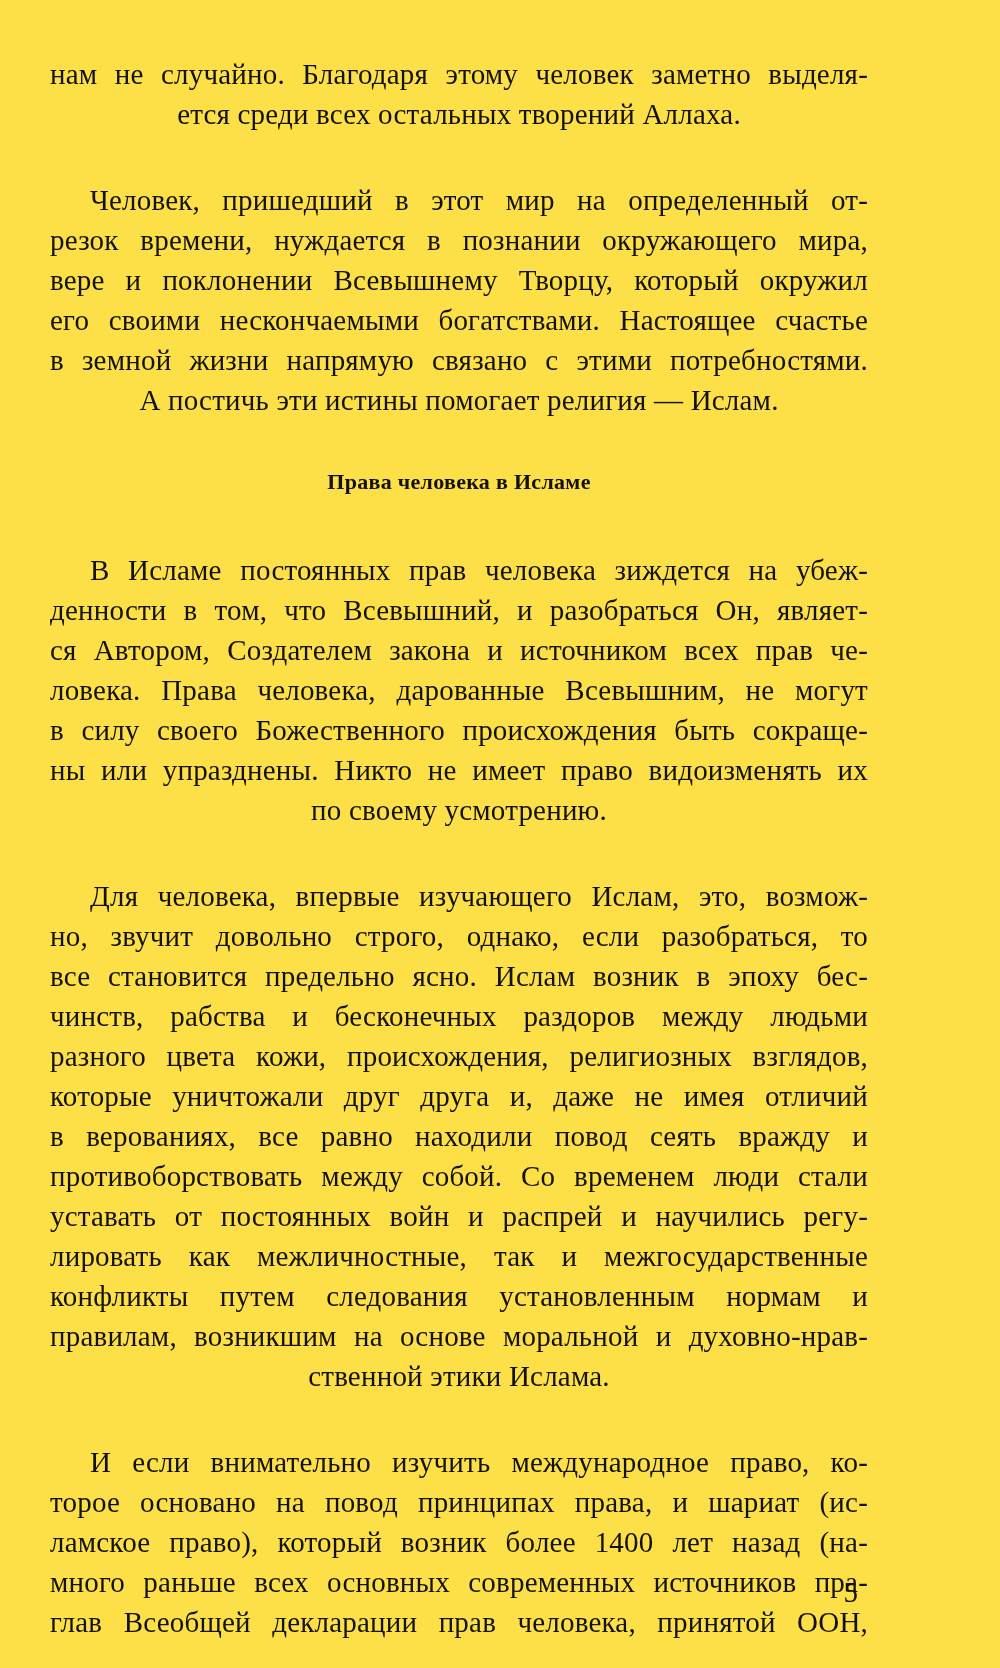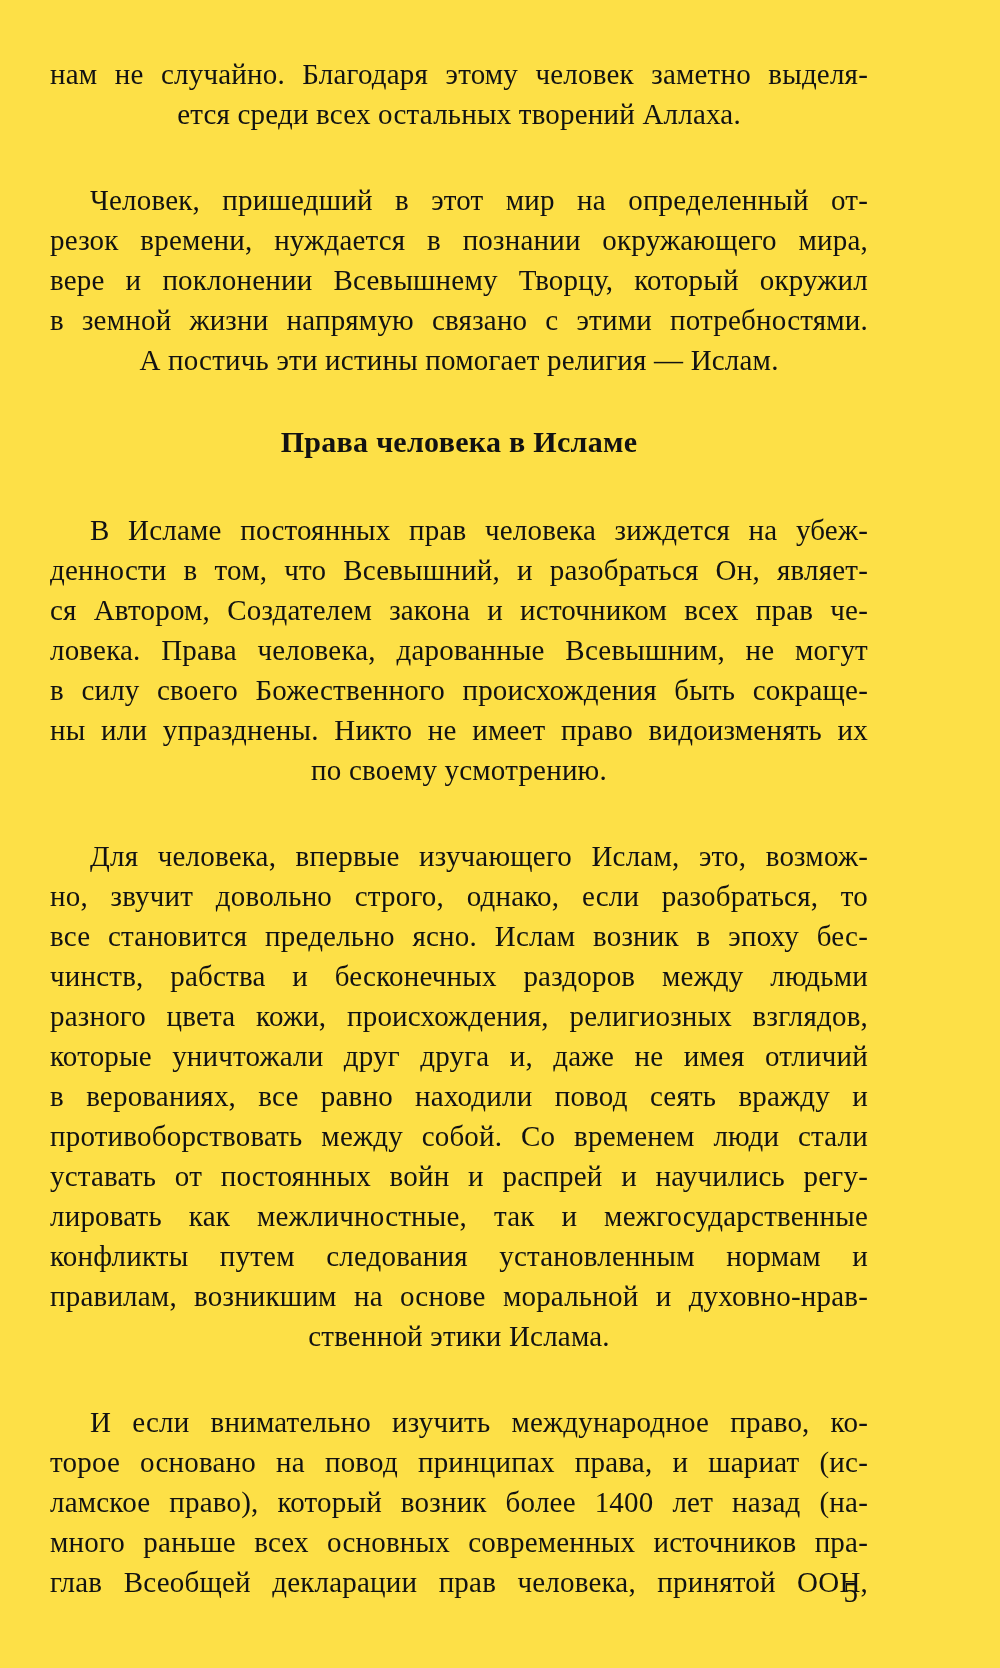--- a/index.html
+++ b/index.html
@@ -38,21 +38,21 @@
   }
   .line.just {
     text-align: justify;
     text-align-last: justify;
   }
   .line.first {
     text-indent: 40px;
     margin-top: 46px;
   }
   .heading {
-    font-size: 30px;
+    font-size: 22px;
     font-weight: bold;
     text-align: center;
     margin: 40px 0 30px 0;
     line-height: 44px;
     letter-spacing: 0.3px;
   }
   .page-number {
     position: absolute;
     right: 142px;
     top: 1576px;
@@ -66,20 +66,21 @@
 <div class="page">
   <div class="text-column">
       <div class="paragraph">
         <div class="line just">нам не случайно. Благодаря этому человек заметно выделя-</div>
         <div class="line">ется среди всех остальных творений Аллаха.</div>
       </div>
       <div class="paragraph">
         <div class="line just first">Человек, пришедший в этот мир на определенный от-</div>
         <div class="line just">резок времени, нуждается в познании окружающего мира,</div>
         <div class="line just">вере и поклонении Всевышнему Творцу, который окружил</div>
+        <div class="line just">его своими нескончаемыми богатствами. Настоящее счастье</div>
         <div class="line just">в земной жизни напрямую связано с этими потребностями.</div>
         <div class="line">А постичь эти истины помогает религия — Ислам.</div>
       </div>
       <h2 class="heading">Права человека в Исламе</h2>
       <div class="paragraph">
         <div class="line just first">В Исламе постоянных прав человека зиждется на убеж-</div>
         <div class="line just">денности в том, что Всевышний, и разобраться Он, являет-</div>
         <div class="line just">ся Автором, Создателем закона и источником всех прав че-</div>
         <div class="line just">ловека. Права человека, дарованные Всевышним, не могут</div>
         <div class="line just">в силу своего Божественного происхождения быть сокраще-</div>

